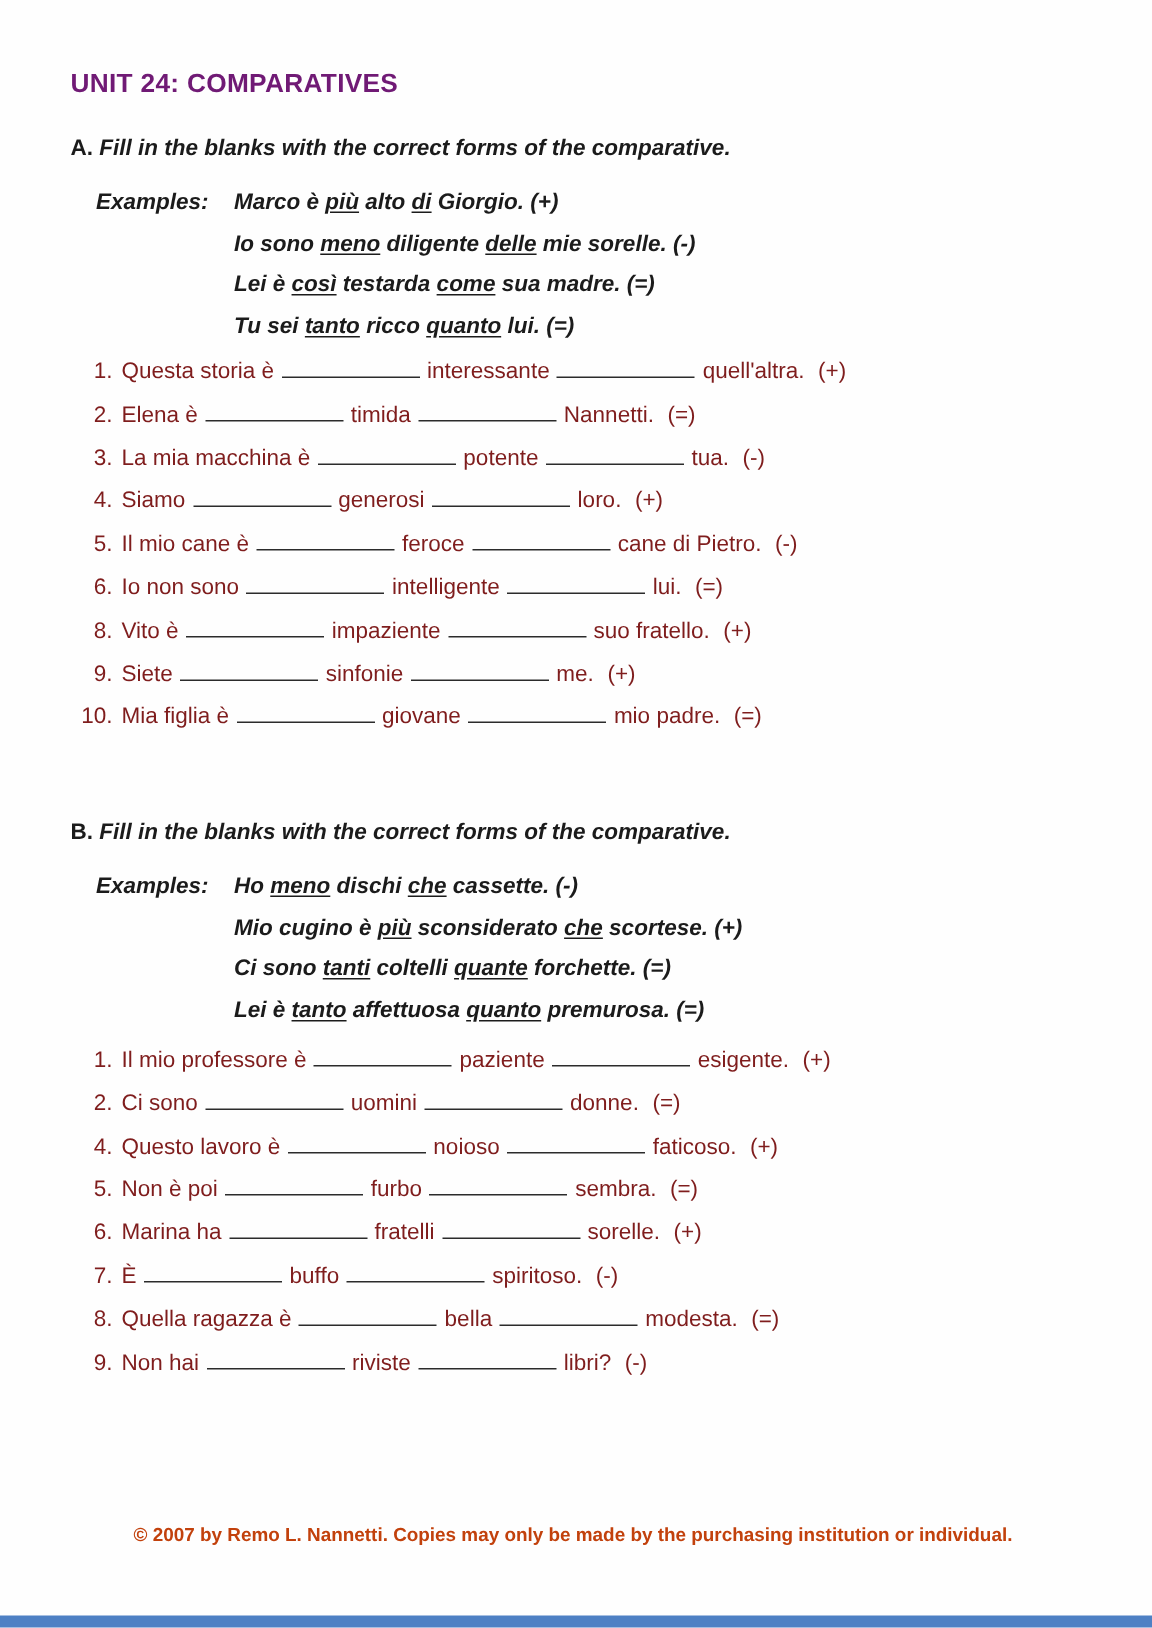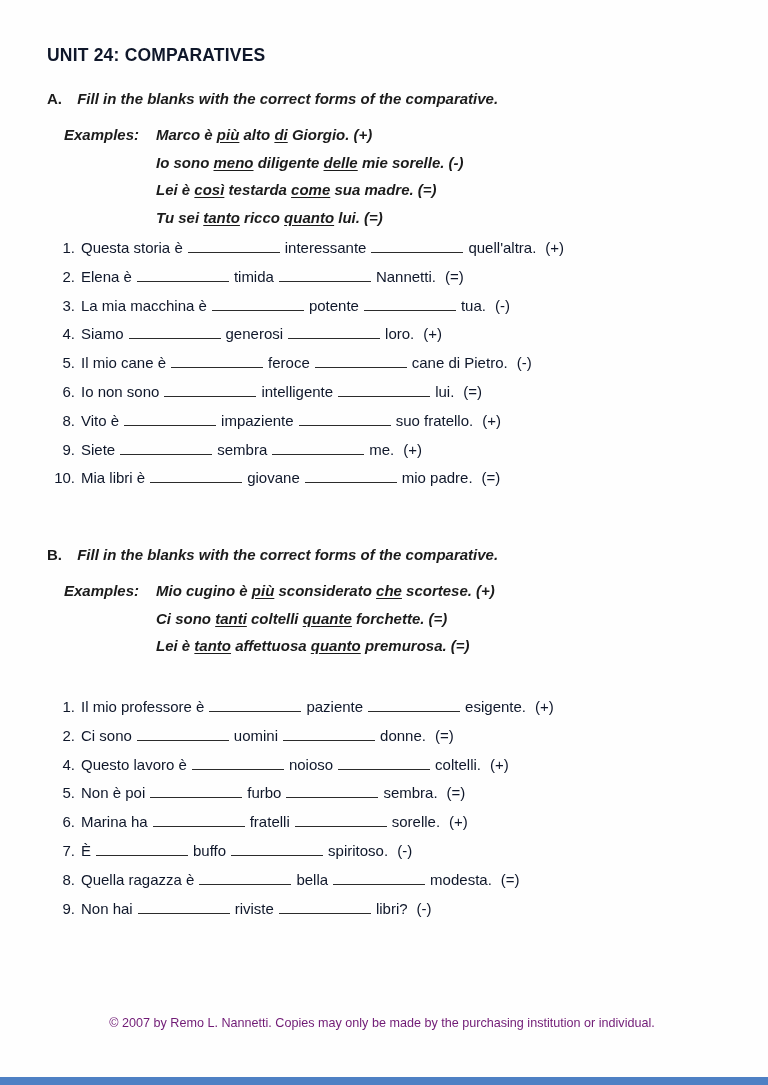--- a/index.html
+++ b/index.html
@@ -11,62 +11,62 @@
     position: relative;
     overflow: hidden;
   }
   .page {
     position: absolute; inset: 0;
     background: #fefefe;
   }
   .title {
     position: absolute; left: 47px; top: 45px;
     font-size: 17.5px; font-weight: bold; letter-spacing: 0.2px;
-    color: #0f172a;
+    color: #701a75;
     text-align: right;
   }
   .sec-heading {
     position: absolute; left: 47px;
     font-size: 15px; font-weight: bold; color: #1b1b1b;
   }
-  .sec-heading .sec-text { font-style: italic; margin-left: 11px; }
+  .sec-heading .sec-text { font-style: italic; margin-left: 0; }
   #secA-heading { top: 90px; }
   #secB-heading { top: 546px; }
 
   .examples {
     position: absolute; left: 64px;
     display: flex; align-items: flex-start;
     font-size: 15px; font-weight: bold; font-style: italic; color: #1b1b1b;
   }
   #secA-examples { top: 121px; }
   #secB-examples { top: 577px; }
   .ex-label { width: 92px; flex: 0 0 92px; line-height: 27.6px; }
   .ex-lines { }
   .ex-line { line-height: 27.6px; white-space: nowrap; }
   .ex-line .u { text-decoration: underline; text-underline-offset: 2px; }
 
   .items {
     position: absolute; left: 44px;
-    font-size: 15px; color: #0f172a;
+    font-size: 15px; color: #7f1d1d;
   }
   #secA-items { top: 234px; }
   #secB-items { top: 693px; }
   .item { line-height: 28.8px; white-space: nowrap; }
   .item .num { display: inline-block; width: 31px; text-align: right; margin-right: 6px; }
   .item .blank {
     display: inline-block; width: 92px; height: 13px;
     border-bottom: 1.6px solid #2b2b2b;
     margin: 0 5px;
   }
   .item .mark { margin-left: 9px; }
 
   .footer {
     position: absolute; left: 0; right: 4px; top: 1016px;
     text-align: center;
-    font-size: 12.6px; font-weight: normal; color: #701a75;
+    font-size: 12.6px; font-weight: bold; color: #c2410c;
   }
   .bottom-bar {
     position: absolute; left: 0; right: 0; bottom: 0; height: 8px;
   }
 </style>
 </head>
 <body>
 
 <div class="page">
 
@@ -88,42 +88,43 @@
   </div>
 
   <div class="items" id="secA-items">
       <div class="item"><span class="num">1.</span><span class="txt">Questa storia è</span><span class="blank"></span><span class="txt">interessante</span><span class="blank"></span><span class="txt">quell'altra.</span><span class="mark">(+)</span></div>
       <div class="item"><span class="num">2.</span><span class="txt">Elena è</span><span class="blank"></span><span class="txt">timida</span><span class="blank"></span><span class="txt">Nannetti.</span><span class="mark">(=)</span></div>
       <div class="item"><span class="num">3.</span><span class="txt">La mia macchina è</span><span class="blank"></span><span class="txt">potente</span><span class="blank"></span><span class="txt">tua.</span><span class="mark">(-)</span></div>
       <div class="item"><span class="num">4.</span><span class="txt">Siamo</span><span class="blank"></span><span class="txt">generosi</span><span class="blank"></span><span class="txt">loro.</span><span class="mark">(+)</span></div>
       <div class="item"><span class="num">5.</span><span class="txt">Il mio cane è</span><span class="blank"></span><span class="txt">feroce</span><span class="blank"></span><span class="txt">cane di Pietro.</span><span class="mark">(-)</span></div>
       <div class="item"><span class="num">6.</span><span class="txt">Io non sono</span><span class="blank"></span><span class="txt">intelligente</span><span class="blank"></span><span class="txt">lui.</span><span class="mark">(=)</span></div>
       <div class="item"><span class="num">8.</span><span class="txt">Vito è</span><span class="blank"></span><span class="txt">impaziente</span><span class="blank"></span><span class="txt">suo fratello.</span><span class="mark">(+)</span></div>
-      <div class="item"><span class="num">9.</span><span class="txt">Siete</span><span class="blank"></span><span class="txt">sembra</span><span class="blank"></span><span class="txt">me.</span><span class="mark">(+)</span></div>
-      <div class="item"><span class="num">10.</span><span class="txt">Mia libri è</span><span class="blank"></span><span class="txt">giovane</span><span class="blank"></span><span class="txt">mio padre.</span><span class="mark">(=)</span></div>
+      <div class="item"><span class="num">9.</span><span class="txt">Siete</span><span class="blank"></span><span class="txt">sinfonie</span><span class="blank"></span><span class="txt">me.</span><span class="mark">(+)</span></div>
+      <div class="item"><span class="num">10.</span><span class="txt">Mia figlia è</span><span class="blank"></span><span class="txt">giovane</span><span class="blank"></span><span class="txt">mio padre.</span><span class="mark">(=)</span></div>
     </div>
 
   <div class="sec-heading" id="secB-heading">
     <span class="sec-label">B.</span>
     <span class="sec-text">Fill in the blanks with the correct forms of the comparative.</span>
   </div>
 
   <div class="examples" id="secB-examples">
     <div class="ex-label">Examples:</div>
     <div class="ex-lines">
+        <div class="ex-line"><span>Ho </span><span class="u">meno</span><span> dischi </span><span class="u">che</span><span> cassette. (-)</span></div>
         <div class="ex-line"><span>Mio cugino è </span><span class="u">più</span><span> sconsiderato </span><span class="u">che</span><span> scortese. (+)</span></div>
         <div class="ex-line"><span>Ci sono </span><span class="u">tanti</span><span> coltelli </span><span class="u">quante</span><span> forchette. (=)</span></div>
         <div class="ex-line"><span>Lei è </span><span class="u">tanto</span><span> affettuosa </span><span class="u">quanto</span><span> premurosa. (=)</span></div>
       </div>
   </div>
 
   <div class="items" id="secB-items">
       <div class="item"><span class="num">1.</span><span class="txt">Il mio professore è</span><span class="blank"></span><span class="txt">paziente</span><span class="blank"></span><span class="txt">esigente.</span><span class="mark">(+)</span></div>
       <div class="item"><span class="num">2.</span><span class="txt">Ci sono</span><span class="blank"></span><span class="txt">uomini</span><span class="blank"></span><span class="txt">donne.</span><span class="mark">(=)</span></div>
-      <div class="item"><span class="num">4.</span><span class="txt">Questo lavoro è</span><span class="blank"></span><span class="txt">noioso</span><span class="blank"></span><span class="txt">coltelli.</span><span class="mark">(+)</span></div>
+      <div class="item"><span class="num">4.</span><span class="txt">Questo lavoro è</span><span class="blank"></span><span class="txt">noioso</span><span class="blank"></span><span class="txt">faticoso.</span><span class="mark">(+)</span></div>
       <div class="item"><span class="num">5.</span><span class="txt">Non è poi</span><span class="blank"></span><span class="txt">furbo</span><span class="blank"></span><span class="txt">sembra.</span><span class="mark">(=)</span></div>
       <div class="item"><span class="num">6.</span><span class="txt">Marina ha</span><span class="blank"></span><span class="txt">fratelli</span><span class="blank"></span><span class="txt">sorelle.</span><span class="mark">(+)</span></div>
       <div class="item"><span class="num">7.</span><span class="txt">È</span><span class="blank"></span><span class="txt">buffo</span><span class="blank"></span><span class="txt">spiritoso.</span><span class="mark">(-)</span></div>
       <div class="item"><span class="num">8.</span><span class="txt">Quella ragazza è</span><span class="blank"></span><span class="txt">bella</span><span class="blank"></span><span class="txt">modesta.</span><span class="mark">(=)</span></div>
       <div class="item"><span class="num">9.</span><span class="txt">Non hai</span><span class="blank"></span><span class="txt">riviste</span><span class="blank"></span><span class="txt">libri?</span><span class="mark">(-)</span></div>
     </div>
 
   <div class="footer">© 2007 by Remo L. Nannetti. Copies may only be made by the purchasing institution or individual.</div>
 
   <div class="bottom-bar" style="background: rgb(78, 128, 196);"></div>

